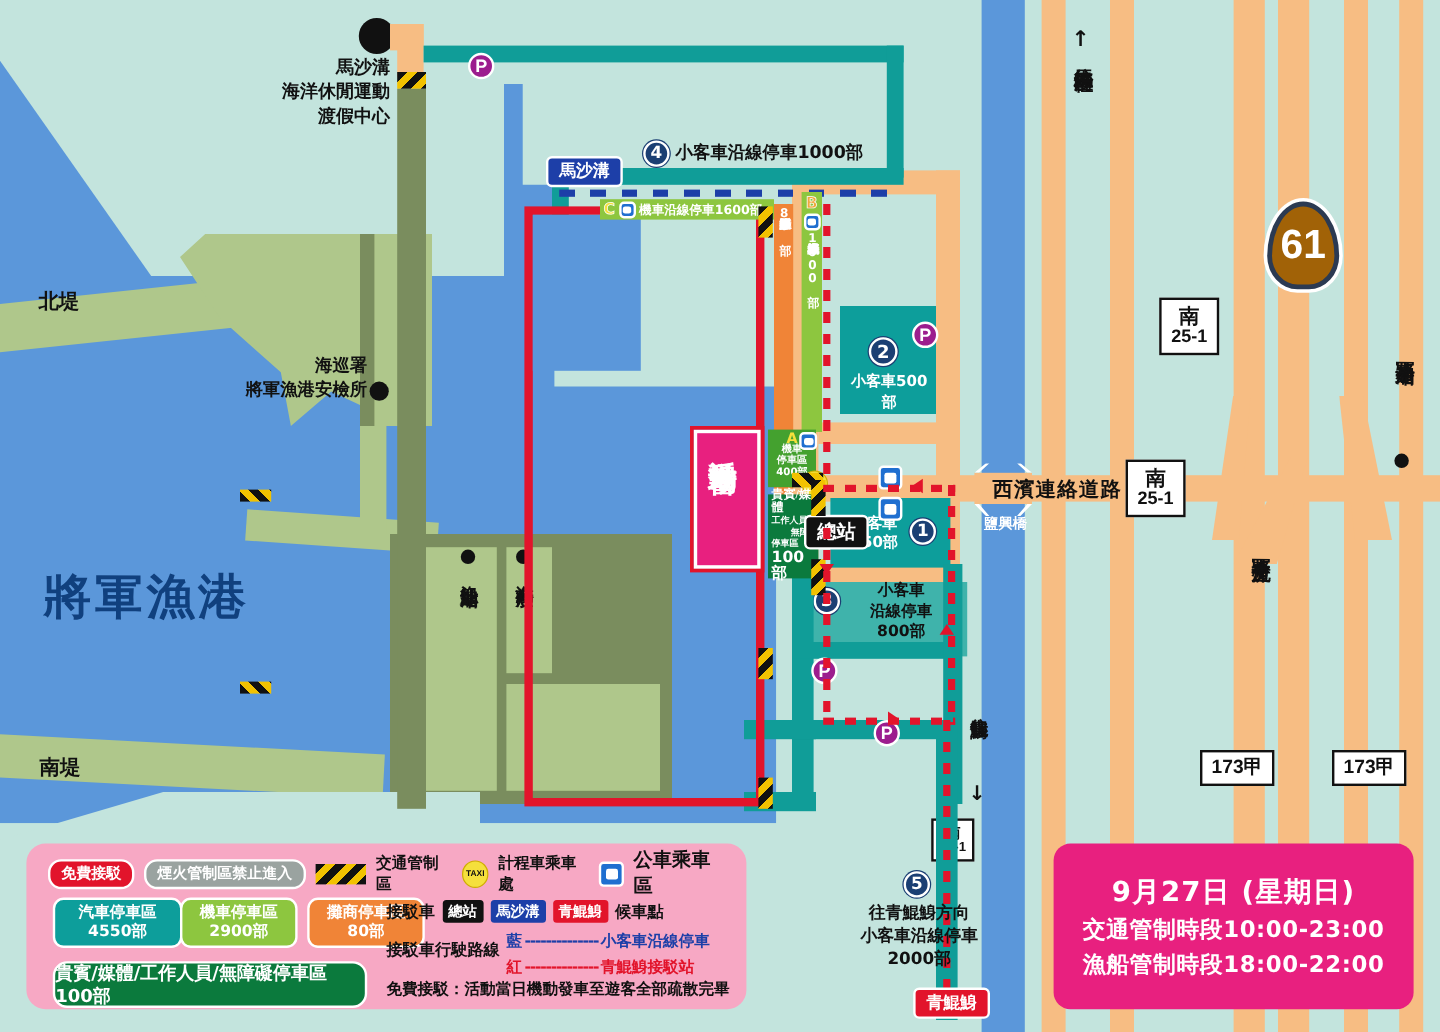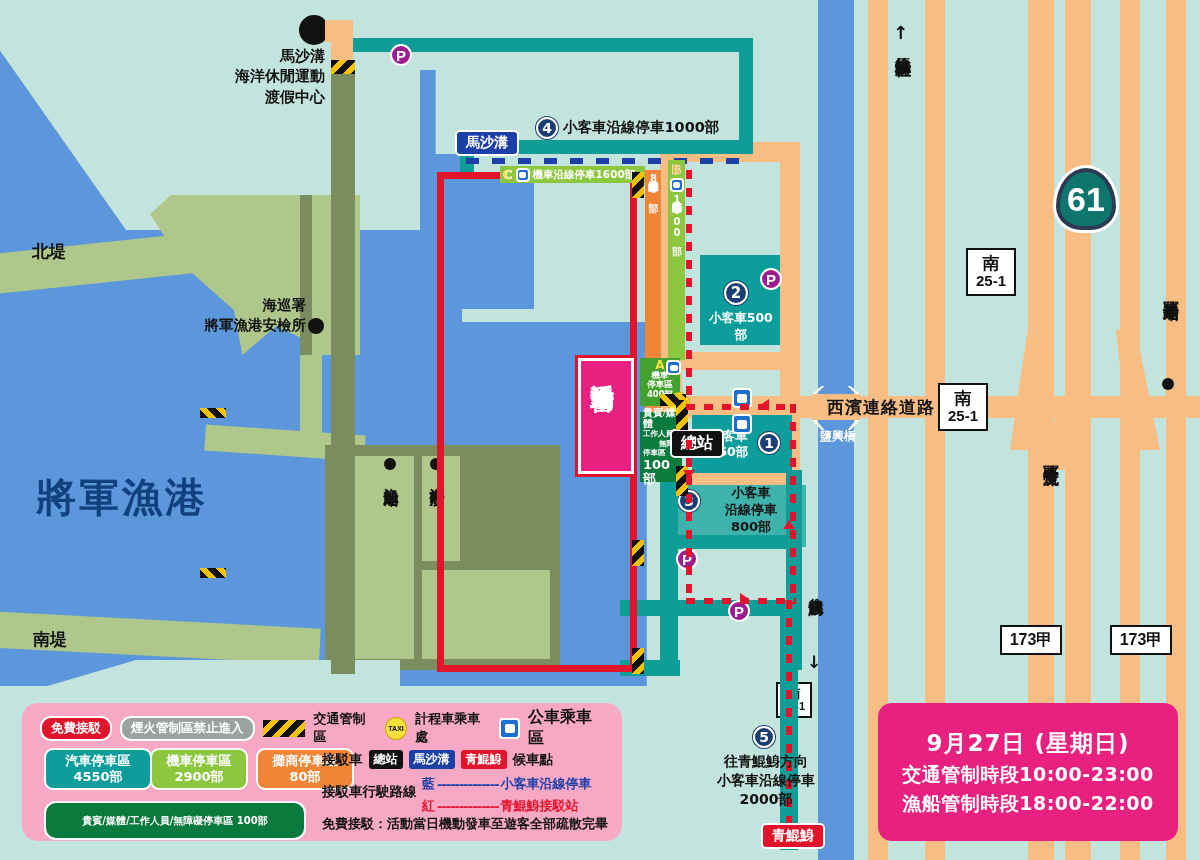--- a/index.html
+++ b/index.html
@@ -116,21 +116,21 @@
   #infopanel .l2 { color:#fff; font-weight:bold; font-size:19px; letter-spacing:0.5px;}
 
   
   .shield-sq {
     background:#fff; border:2px solid #111; color:#111;
     font-weight:bold; text-align:center; line-height:1.05;
     font-family:"Liberation Sans", sans-serif;
     display:flex; flex-direction:column; align-items:center; justify-content:center;
   }
   .shield61 {
-    width:60px; height:62px; background:#0f766e;
+    width:60px; height:73px; background:#a16207;
     border:4px solid #2b3a52;
     border-radius: 50% 50% 42% 42% / 62% 62% 38% 38%;
     color:#fff; font-weight:bold; font-size:34px;
     display:flex; align-items:center; justify-content:center;
     font-family:"Liberation Sans", sans-serif;
     box-shadow: 0 0 0 3px #fff;
   }
 
   
   .stoplbl {
@@ -449,21 +449,21 @@
     <div class="abs parkbox" style="left:128px; top:45px; width:98px; height:42px; background:#8dc63f;">
       <span>機車停車區</span>
       <span>2900部</span>
     </div>
     <div class="abs parkbox" style="left:234px; top:45px; width:98px; height:42px; background:#f08437;">
       <span>攤商停車區</span>
       <span>80部</span>
     </div>
 
     <div class="abs" style="left:22px; top:98px; width:262px; height:39px; background:#0b7a3d; border:2px solid #fff;
-                border-radius:12px; color:#fff; font-weight:bold; font-size:10px;
+                border-radius:12px; color:#fff; font-weight:bold; font-size:15px;
                 display:flex; align-items:center; justify-content:center;">貴賓/媒體/工作人員/無障礙停車區 100部</div>
 
     <div class="abs" style="left:300px; top:47px; display:flex; align-items:center; gap:6px;">
       <span class="blk" style="font-size:13.5px;">接駁車</span>
       <span class="tag tag-blk">總站</span>
       <span class="tag tag-blue">馬沙溝</span>
       <span class="tag tag-red">青鯤鯓</span>
       <span class="blk" style="font-size:13.5px;">候車點</span>
     </div>
 

